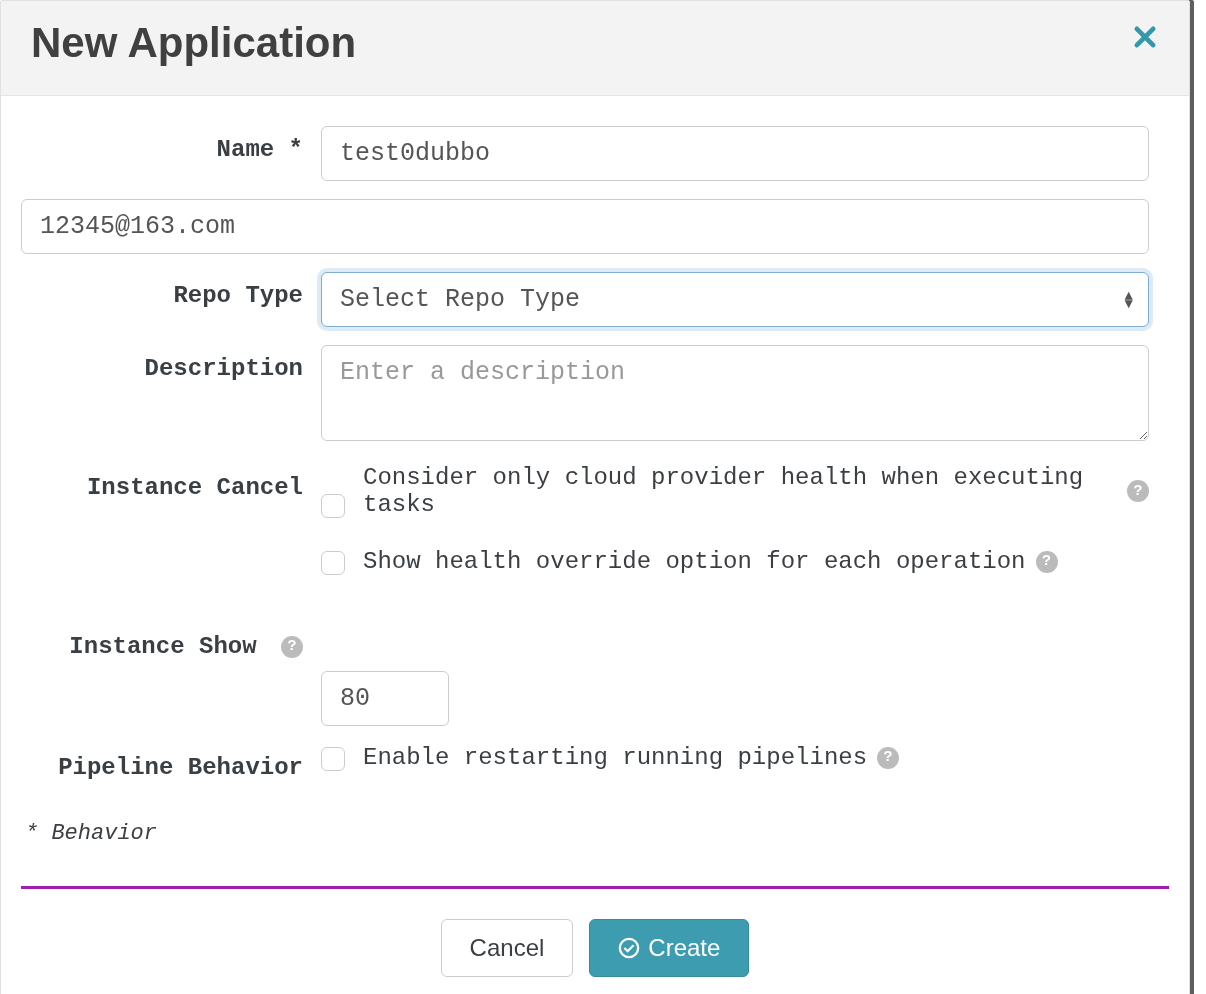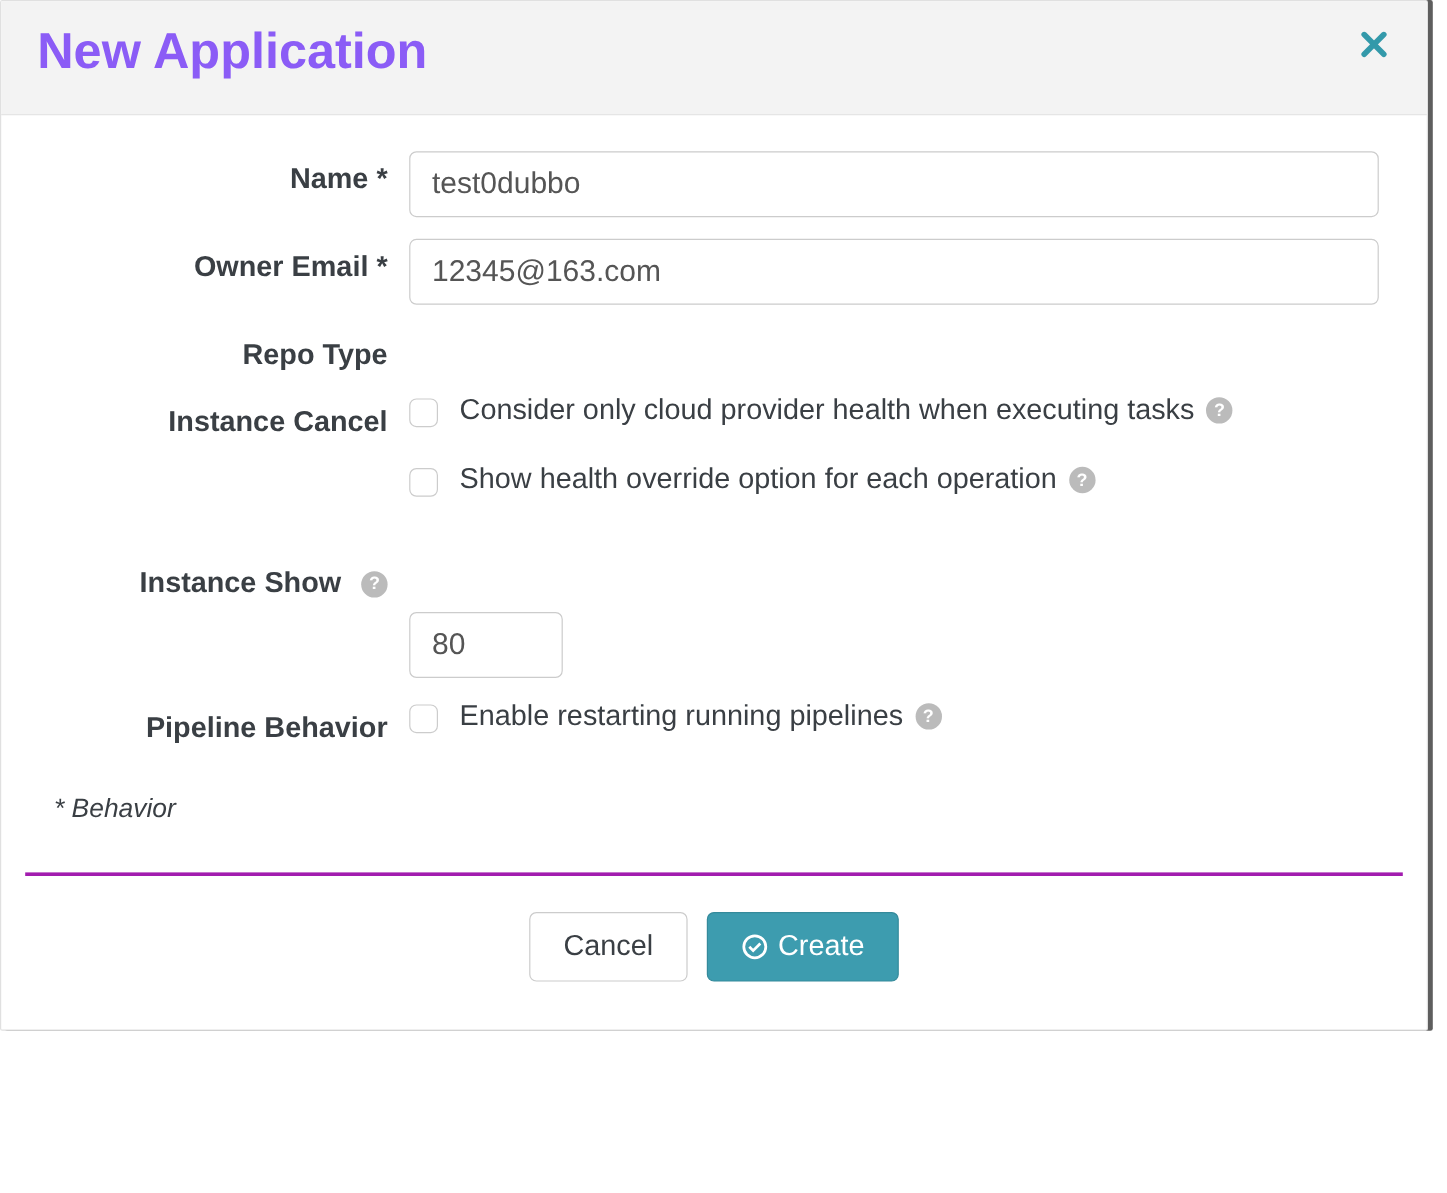--- a/index.html
+++ b/index.html
@@ -21,35 +21,36 @@
   }
   .modal-header {
     background: #f3f3f3;
     border-bottom: 1px solid #e5e5e5;
     padding: 18px 30px 28px 30px;
     position: relative;
   }
   .modal-title {
     font-size: 42px;
     font-weight: 700;
-    color: #8b5cf6;
+    color: #404040;
     margin: 0;
   }
   .close-btn {
     position: absolute;
     top: 20px;
     right: 30px;
     cursor: pointer;
     color: #3399aa;
     font-size: 36px;
     font-weight: 700;
     line-height: 1;
   }
   .modal-body {
-    padding: 30px 40px 10px 40px;
+    padding: 30px 40px 10px 20px;
+    font-family: Liberation Mono, monospace;
   }
   .form-row {
     display: flex;
     align-items: flex-start;
     margin-bottom: 18px;
   }
   .form-label {
     width: 300px;
     text-align: right;
     font-weight: 700;
@@ -191,30 +192,43 @@
   <div class="modal-body">
 
     <div class="form-row">
       <div class="form-label">Name *</div>
       <div class="form-control-wrap">
         <input type="text" class="text-input" value="test0dubbo" style="">
       </div>
     </div>
 
     <div class="form-row">
-      <div class="form-label">Owner Email *</div>
       <div class="form-control-wrap">
         <input type="text" class="text-input" value="12345@163.com" style="">
       </div>
     </div>
 
     <div class="form-row">
       <div class="form-label">Repo Type</div>
-    </div>
-
+      <div class="form-control-wrap">
+        <div class="select-wrap">
+          <select class="select-input">
+            <option>Select Repo Type</option>
+          </select>
+          <div class="select-caret">▲<br>▼</div>
+        </div>
+      </div>
+    </div>
+
+    <div class="form-row">
+      <div class="form-label">Description</div>
+      <div class="form-control-wrap">
+        <textarea class="textarea-input" placeholder="Enter a description" style=""></textarea>
+      </div>
+    </div>
 
     <div class="form-row">
       <div class="form-label">Instance Cancel</div>
       <div class="form-control-wrap">
         <div class="checkbox-row">
           <div class="checkbox"></div>
           <div class="check-label">
             <span>Consider only cloud provider health when executing tasks</span>
             <span class="help-icon">?</span>
           </div>

